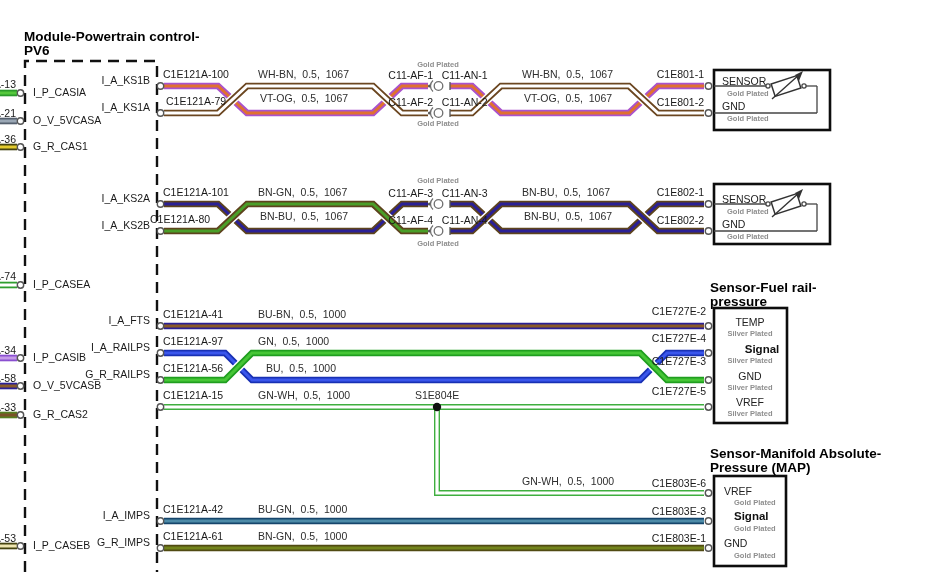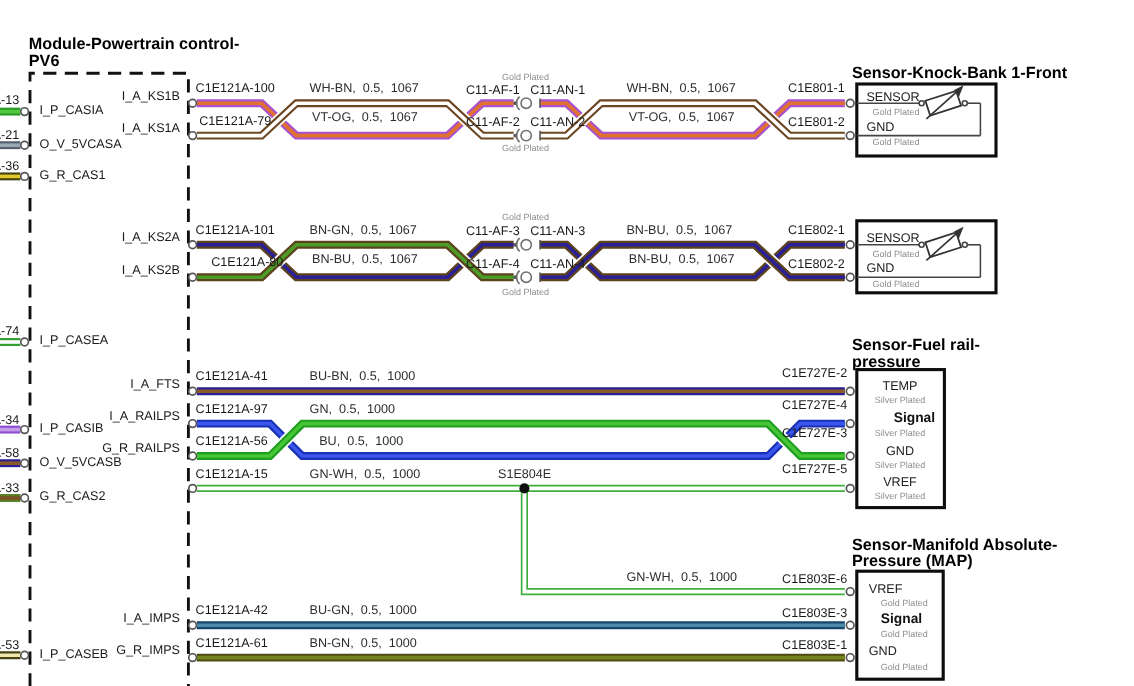--- a/index.html
+++ b/index.html
@@ -1,21 +1,21 @@
 <!DOCTYPE html>
 <html><head>
 <meta charset="utf-8">
 <style>
   html,body{margin:0;padding:0;background:#fff;}
   .stage{position:relative;width:945px;height:572px;background:#fff;overflow:hidden;
          font-family:"Liberation Sans",sans-serif;}
   .stage svg{position:absolute;left:0;top:0;}
   .lbl{position:absolute;font-size:10.5px;color:#1a1a1a;white-space:pre;line-height:11px;}
   .spec{color:#2e2e2e;}
-  .tiny{font-size:7.5px;color:#8e8e8e;line-height:8px;}
+  .tiny{font-size:7.5px;color:#8e8e8e;line-height:8px;font-weight:bold;}
   .ttl{font-weight:bold;font-size:13.5px;color:#000;line-height:14px;}
   .ra{text-align:right;}
   .ctr{transform:translateX(-50%);}
   .bold12{font-weight:bold;font-size:11.5px;color:#111;margin-left:12px;}
   .pinname{color:#222;}
 </style>
 </head>
 <body>
 
 <div class="stage">
@@ -239,21 +239,21 @@
 <div class="lbl ra" style="right:795px;top:220px">I_A_KS2B</div>
 <div class="lbl ra" style="right:795px;top:315px">I_A_FTS</div>
 <div class="lbl ra" style="right:795px;top:342px">I_A_RAILPS</div>
 <div class="lbl ra" style="right:795px;top:369px">G_R_RAILPS</div>
 <div class="lbl ra" style="right:795px;top:510px">I_A_IMPS</div>
 <div class="lbl ra" style="right:795px;top:537px">G_R_IMPS</div>
 
 <div class="lbl" style="left:163px;top:69px">C1E121A-100</div>
 <div class="lbl" style="left:166px;top:96px">C1E121A-79</div>
 <div class="lbl" style="left:163px;top:187px">C1E121A-101</div>
-<div class="lbl" style="left:176px;top:214px">C1E121A-80</div>
+<div class="lbl" style="left:150px;top:214px">C1E121A-80</div>
 <div class="lbl" style="left:163px;top:309px">C1E121A-41</div>
 <div class="lbl" style="left:163px;top:336px">C1E121A-97</div>
 <div class="lbl" style="left:163px;top:363px">C1E121A-56</div>
 <div class="lbl" style="left:163px;top:390px">C1E121A-15</div>
 <div class="lbl" style="left:163px;top:504px">C1E121A-42</div>
 <div class="lbl" style="left:163px;top:531px">C1E121A-61</div>
 
 <div class="lbl spec" style="left:258px;top:69px">WH-BN,  0.5,  1067</div>
 <div class="lbl spec" style="left:260px;top:93px">VT-OG,  0.5,  1067</div>
 <div class="lbl spec" style="left:522px;top:69px">WH-BN,  0.5,  1067</div>
@@ -285,21 +285,20 @@
 <div class="lbl ra" style="right:241px;top:187px">C1E802-1</div>
 <div class="lbl ra" style="right:241px;top:215px">C1E802-2</div>
 <div class="lbl ra" style="right:239px;top:306px">C1E727E-2</div>
 <div class="lbl ra" style="right:239px;top:333px">C1E727E-4</div>
 <div class="lbl ra" style="right:239px;top:356px">C1E727E-3</div>
 <div class="lbl ra" style="right:239px;top:386px">C1E727E-5</div>
 <div class="lbl ra" style="right:239px;top:478px">C1E803E-6</div>
 <div class="lbl ra" style="right:239px;top:506px">C1E803E-3</div>
 <div class="lbl ra" style="right:239px;top:533px">C1E803E-1</div>
 
-<div class="lbl ttl" style="left:710px;top:54px">Sensor-Knock-Bank 1-Front</div>
 <div class="lbl pinname" style="left:722px;top:76px">SENSOR</div>
 <div class="lbl tiny" style="left:727px;top:90px">Gold Plated</div>
 <div class="lbl pinname" style="left:722px;top:101px">GND</div>
 <div class="lbl tiny" style="left:727px;top:115px">Gold Plated</div>
 
 <div class="lbl pinname" style="left:722px;top:194px">SENSOR</div>
 <div class="lbl tiny" style="left:727px;top:208px">Gold Plated</div>
 <div class="lbl pinname" style="left:722px;top:219px">GND</div>
 <div class="lbl tiny" style="left:727px;top:233px">Gold Plated</div>
 

